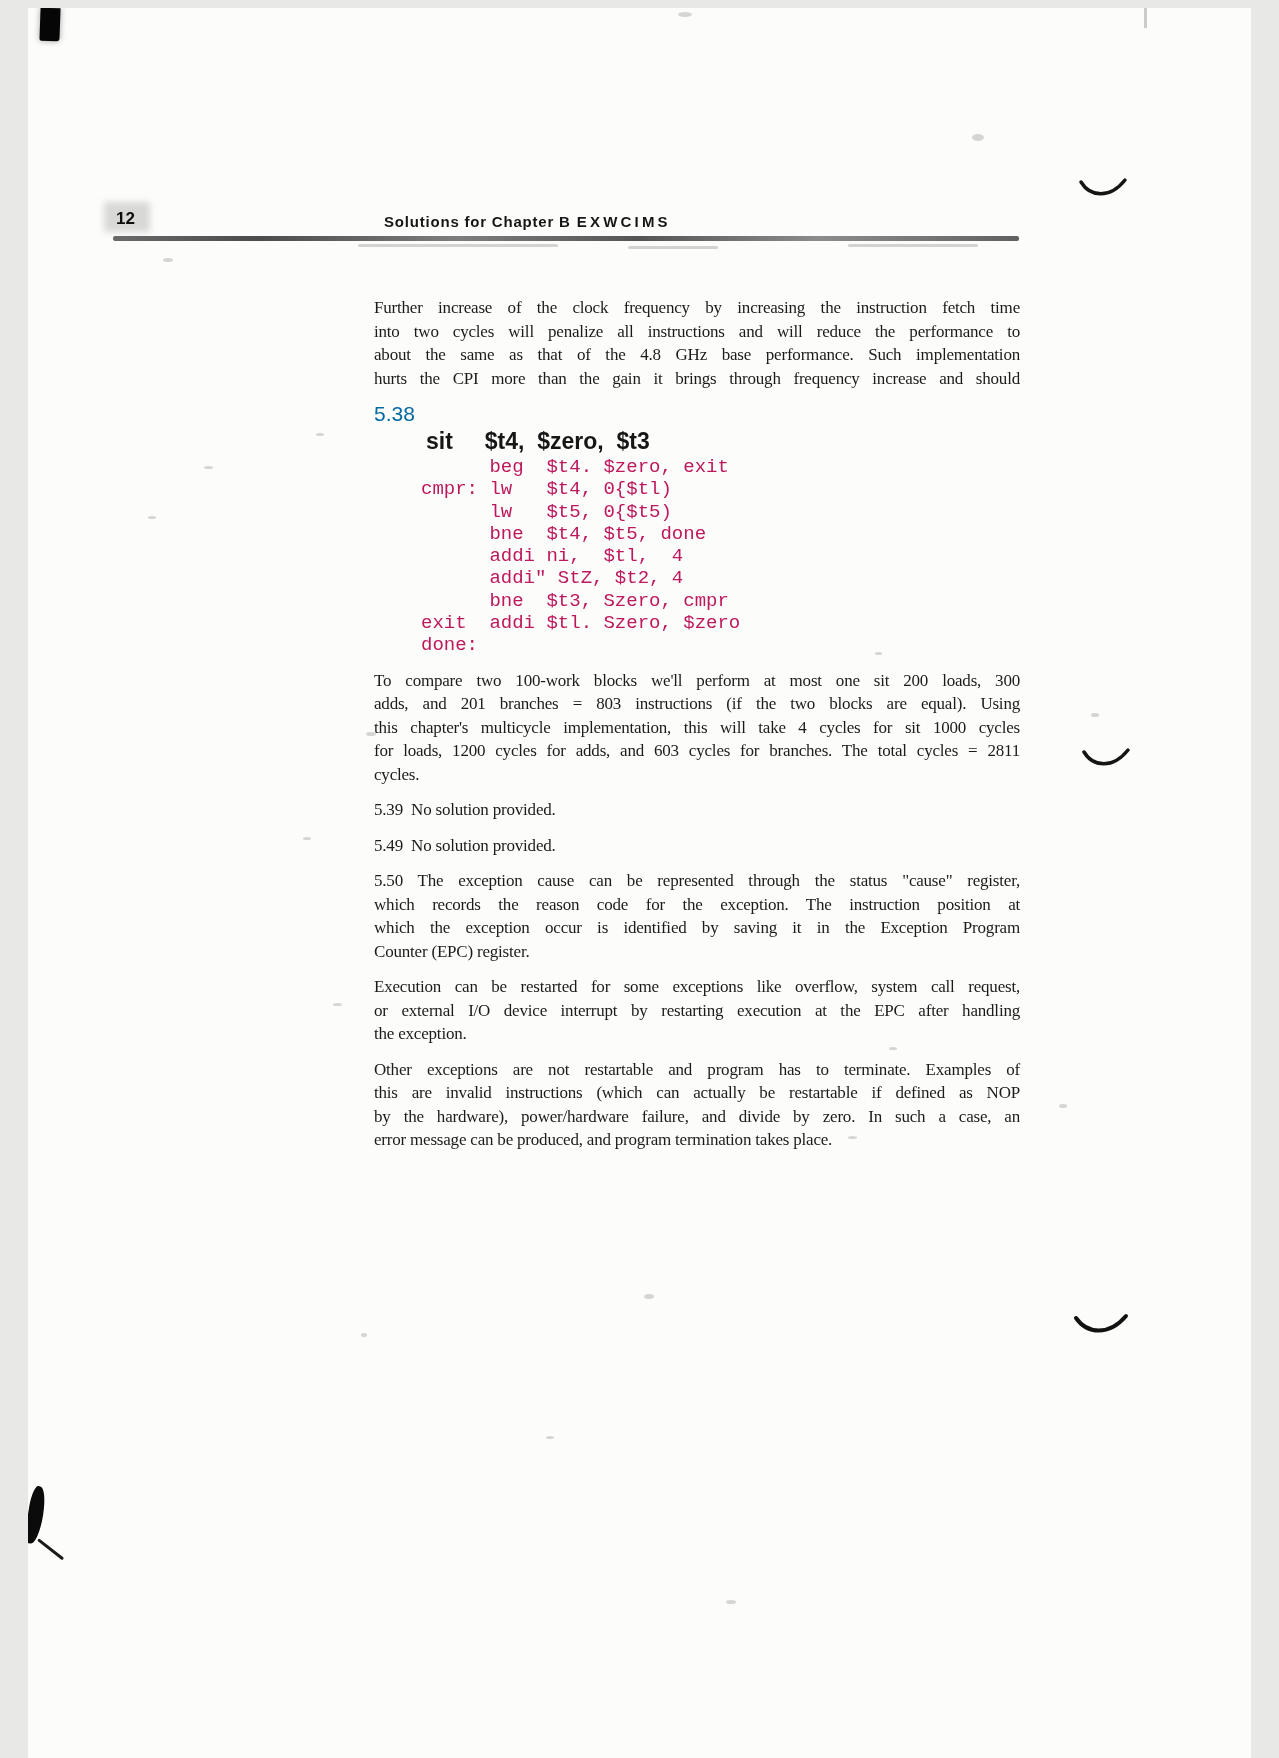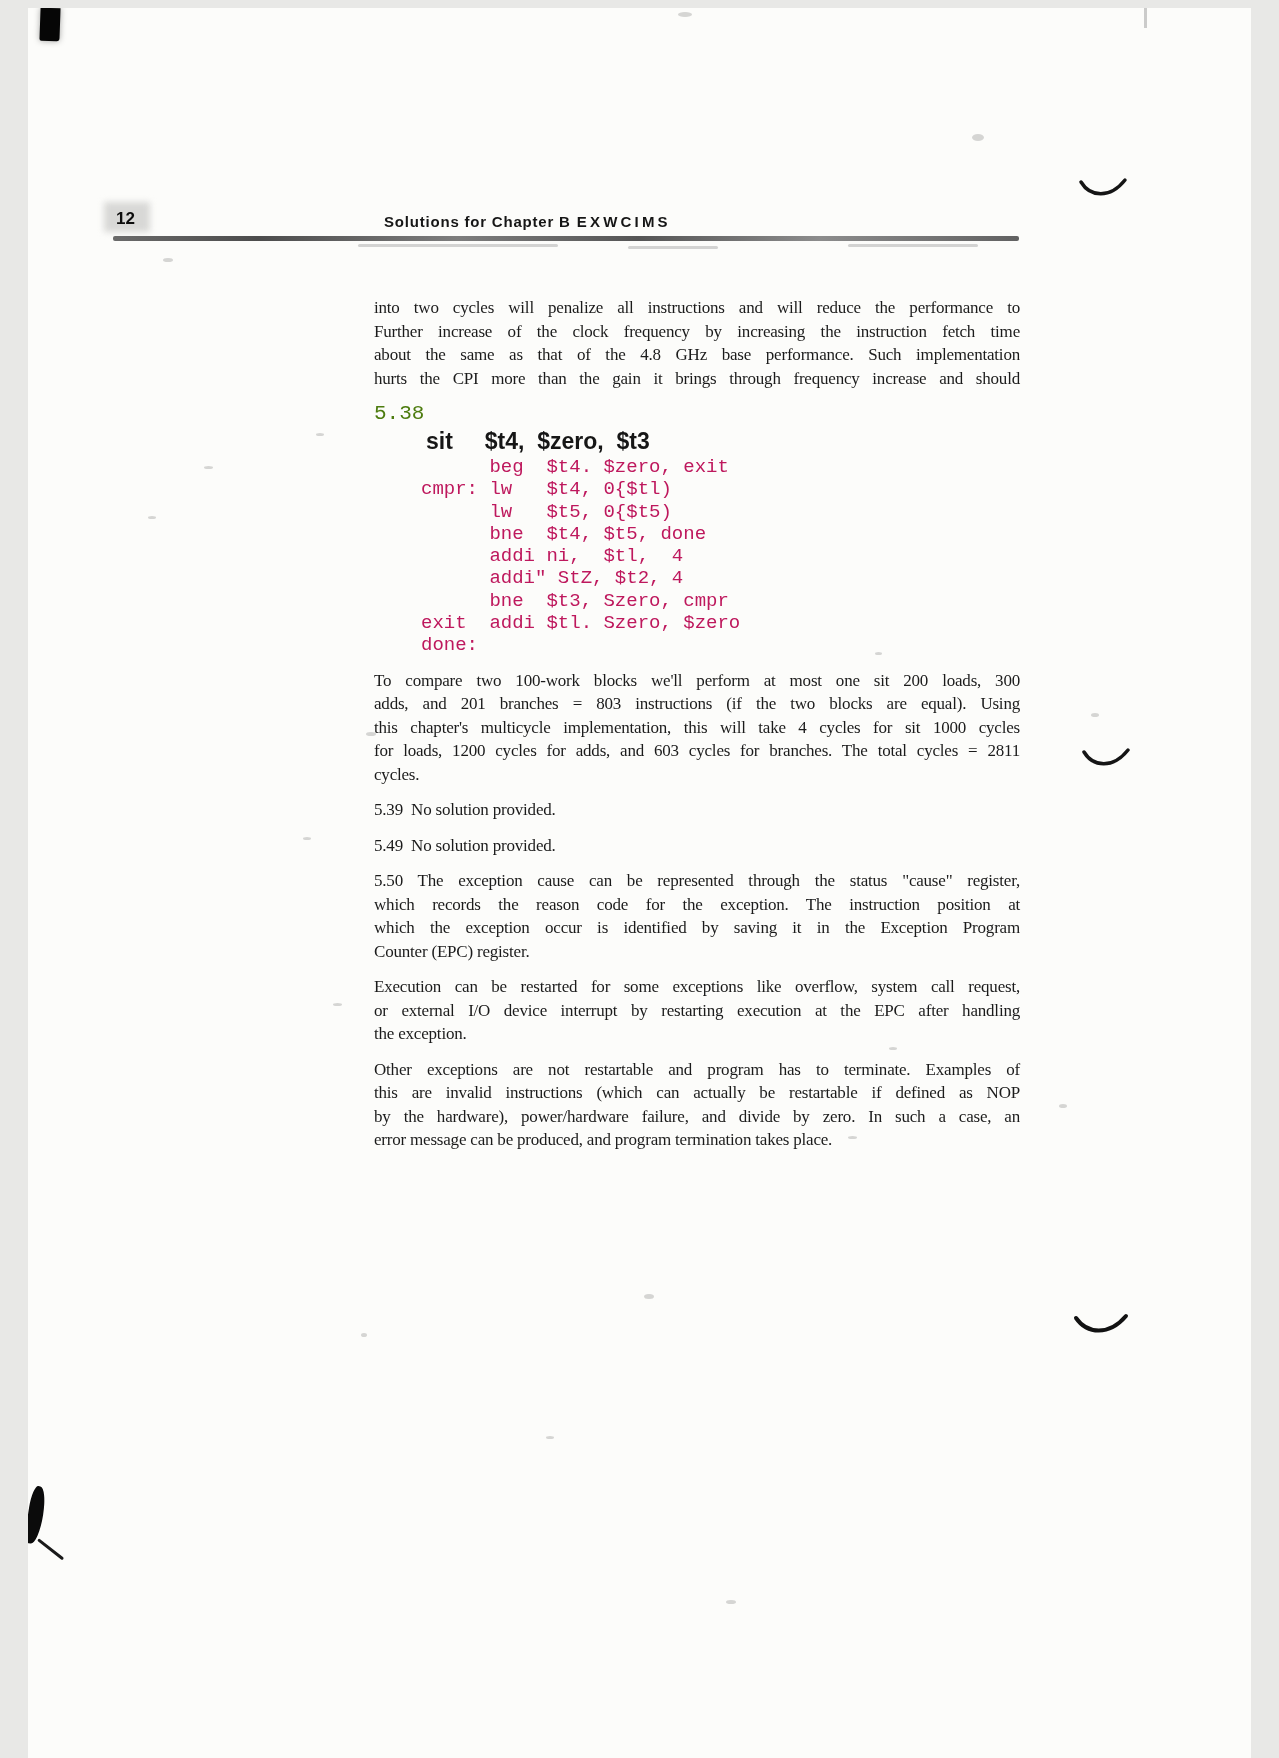--- a/index.html
+++ b/index.html
@@ -20,21 +20,21 @@
   .rule{position:absolute;left:85px;top:228px;width:906px;height:5px;border-radius:2px;
     background:linear-gradient(90deg,#6a6a6a,#4c4c4c 16%,#7d7d7d 38%,#555 58%,#8c8c8c 78%,#616161);}
   .rule-smudge{position:absolute;height:3px;background:#bdbdbd;opacity:.65;border-radius:2px;}
   
   .col{position:absolute;left:346px;top:288px;width:646px;font-size:17px;line-height:23.5px;letter-spacing:-0.2px;}
   .para{margin:0 0 12px 0;}
   .ln{display:block;}
   .j{text-align:justify;text-align-last:justify;}
   .l{text-align:left;}
   .single{white-space:pre-wrap;margin:0 0 12px 0;}
-  .sec538{font-family:Liberation Mono, monospace;font-size:21px;line-height:24px;letter-spacing:0;margin:2px 0 0 0;color:#4d7c0f;}
+  .sec538{font-family:Liberation Sans, sans-serif;font-size:21px;line-height:24px;letter-spacing:0;margin:2px 0 0 0;color:#0369a1;}
   .code-first{font-family:"Liberation Sans",sans-serif;font-size:23px;font-weight:600;line-height:30px;letter-spacing:0;white-space:pre;padding-left:52px;color:#161616;}
   .codeblock{font-family:"Liberation Mono",monospace;font-size:19px;line-height:22.3px;letter-spacing:0;padding-left:47px;margin:0 0 12px 0;color:#be185d;}
   .codeline{white-space:pre;display:block;}
   
   .corner-top{position:absolute;left:12px;top:0;width:20px;height:33px;background:#060606;transform:rotate(2deg);border-radius:0 0 3px 2px;box-shadow:0 0 6px rgba(0,0,0,.35);}
   .blob{position:absolute;left:0;top:1478px;width:15px;height:58px;background:#0b0b0b;border-radius:45% 55% 60% 40%;transform:rotate(9deg);}
   .blob-tail{position:absolute;left:10px;top:1530px;width:32px;height:3px;background:#1a1a1a;transform:rotate(38deg);transform-origin:left center;border-radius:2px;}
   .crescent{position:absolute;}
   .speck{position:absolute;background:#b5b5b3;border-radius:50%;opacity:.55;}
   .speck-line{position:absolute;left:1116px;top:0;width:3px;height:20px;background:#9a9a9a;opacity:.5;}
@@ -51,22 +51,22 @@
   <div class="ptitle"><span>Solutions for Chapter B</span><span class="caps">EXWCIMS</span></div>
   <div class="rule"></div>
   <div class="rule-smudge" style="left:330px;top:236px;width:200px;"></div>
   <div class="rule-smudge" style="left:600px;top:238px;width:90px;"></div>
   <div class="rule-smudge" style="left:820px;top:236px;width:130px;"></div>
 
   <main class="col">
 
 
     <p class="para">
+      <span class="ln j">Further increase of the clock frequency by increasing the instruction fetch time</span>
       <span class="ln j">into two cycles will penalize all instructions and will reduce the performance to</span>
-      <span class="ln j">Further increase of the clock frequency by increasing the instruction fetch time</span>
       <span class="ln j">about the same as that of the 4.8 GHz base performance. Such implementation</span>
       <span class="ln j">hurts the CPI more than the gain it brings through frequency increase and should</span>
     </p>
 
     <div class="sec538">5.38</div>
 
     <div class="code-first">sit     $t4,  $zero,  $t3</div>
 
     <div class="codeblock">
       <span class="codeline">      beg  $t4. $zero, exit</span>

